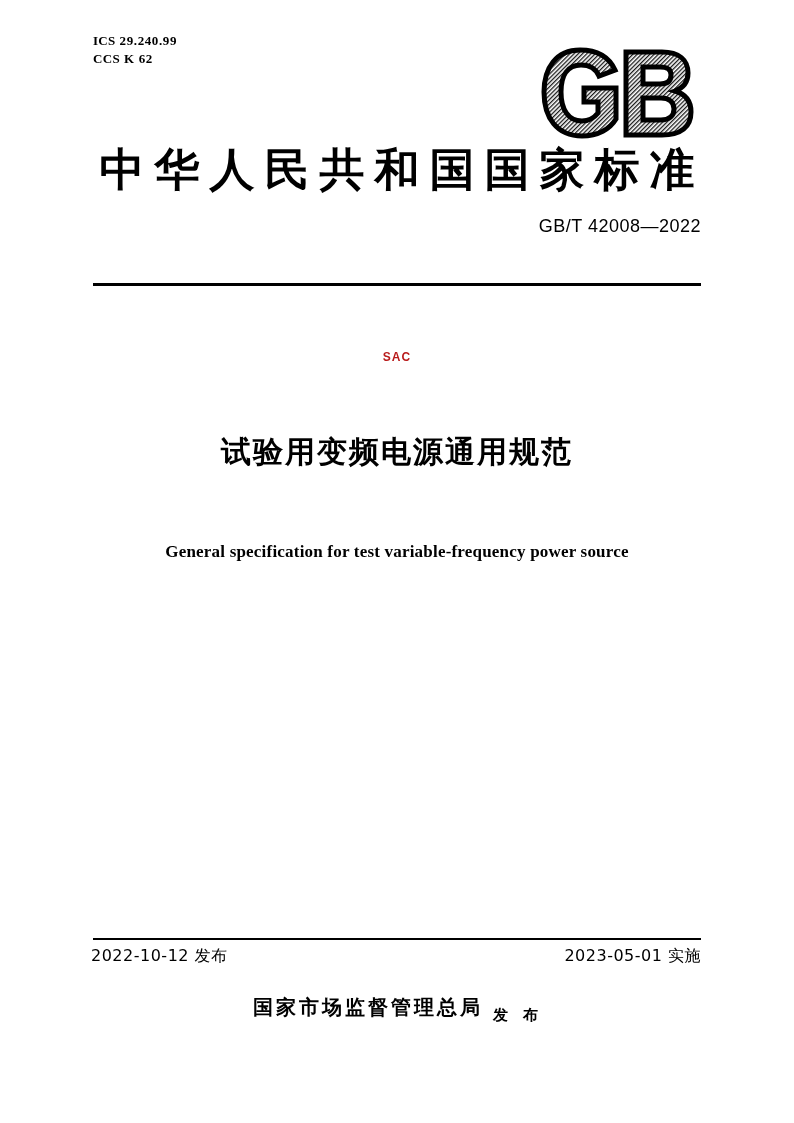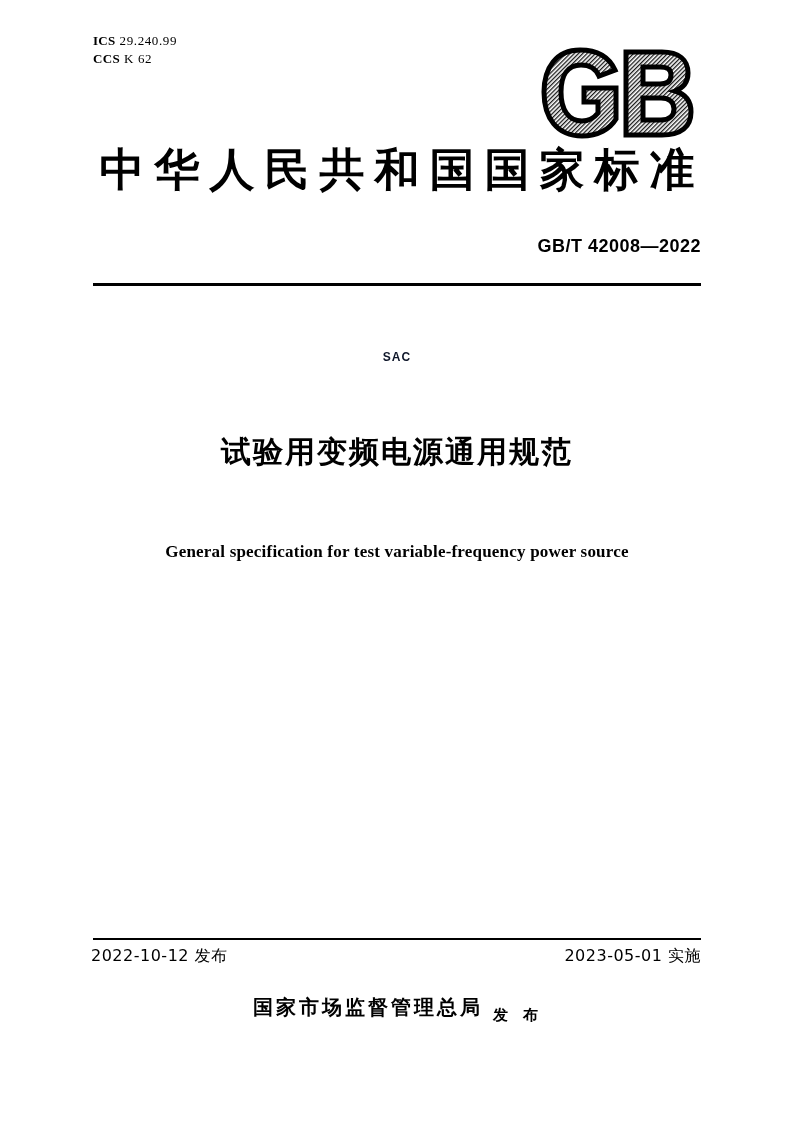--- a/index.html
+++ b/index.html
@@ -27,21 +27,21 @@
     line-height: 1.35;
   }
   .ics-line {
     font-family: "Liberation Serif", serif;
     font-weight: bold;
     font-size: 13px;
     letter-spacing: 0.3px;
     white-space: nowrap;
   }
   .ics-line .code {
-    font-weight: normal;
+    font-weight: bold;
     margin-left: 4px;
     letter-spacing: 0.6px;
   }
 
   
   .gb-logo {
     position: absolute;
     right: 88px;
     top: 40px;
     width: 170px;
@@ -60,25 +60,24 @@
     font-size: 45px;
     letter-spacing: 10px;
     color: #000;
     padding-left: 10px;
   }
 
   
   .std-number {
     position: absolute;
     right: 93px;
-    top: 236px;
+    top: 216px;
     font-family: "Liberation Sans", sans-serif;
     font-size: 18px;
     letter-spacing: 0.5px;
-    font-weight: bold;
   }
 
   
   .rule-top {
     position: absolute;
     left: 93px;
     right: 93px;
     top: 283px;
     height: 3px;
     background: #000;
@@ -96,21 +95,21 @@
   .watermark {
     position: absolute;
     left: 0;
     right: 0;
     top: 350px;
     text-align: center;
     font-family: "Liberation Sans", sans-serif;
     font-size: 12px;
     font-weight: bold;
     letter-spacing: 1px;
-    color: #0f172a;
+    color: #b91c1c;
   }
 
   
   .doc-title-cn {
     position: absolute;
     left: 0;
     right: 0;
     top: 432px;
     text-align: center;
     font-family: "DejaVu Sans", sans-serif;

